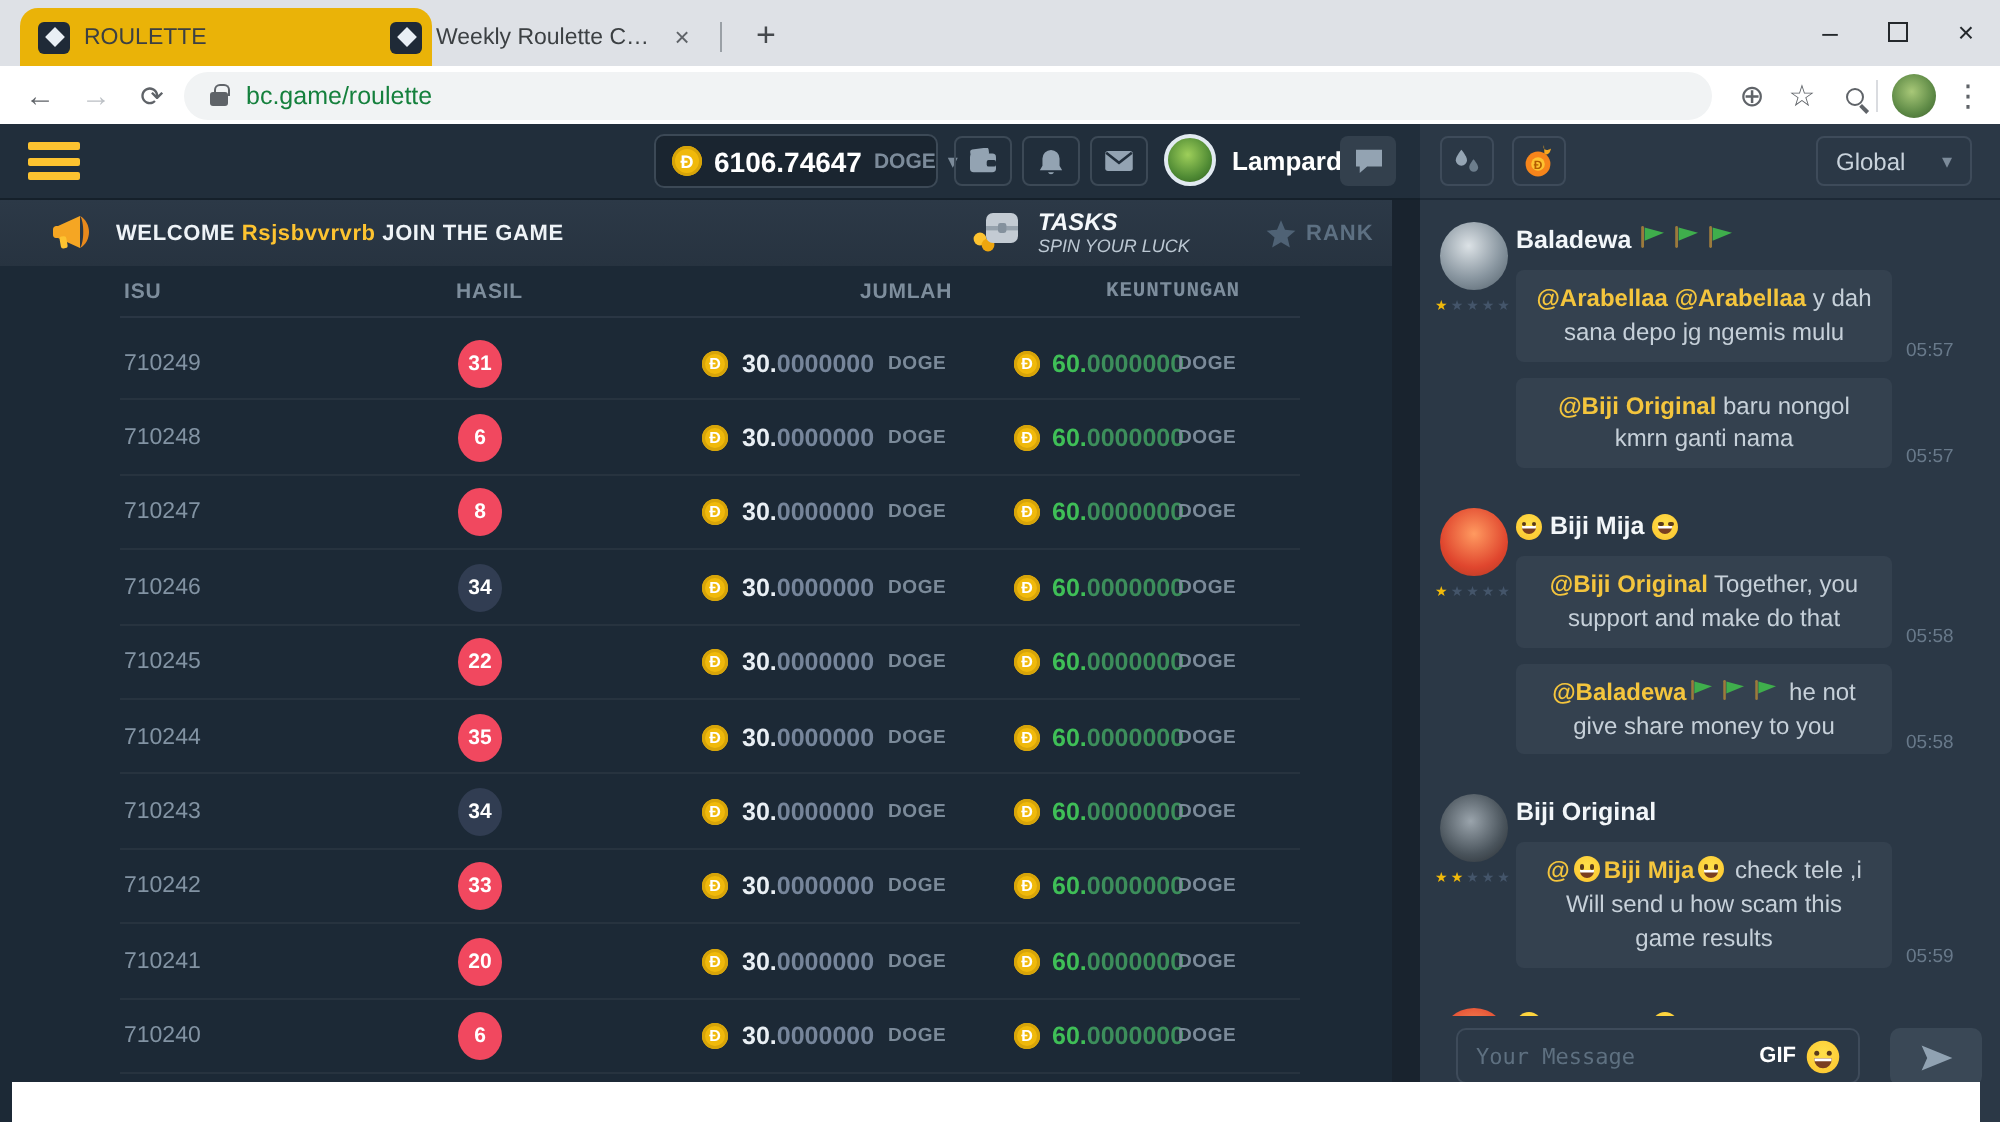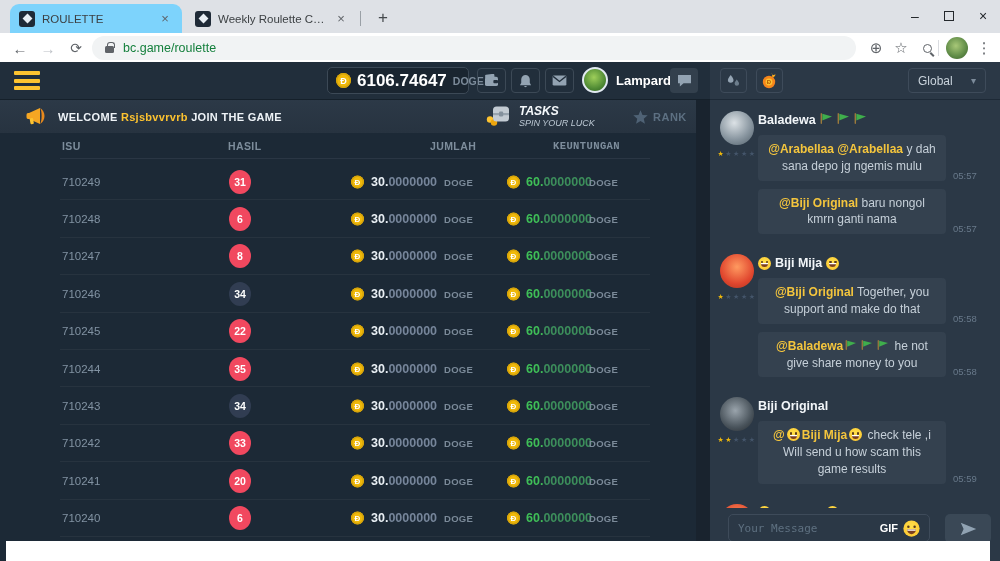--- a/index.html
+++ b/index.html
@@ -2,21 +2,21 @@
 <html><head>
 <meta charset="utf-8">
 <style>
   * { margin:0; padding:0; box-sizing:border-box; }
   body { background:#555; font-family:"Liberation Sans", sans-serif; }
   .screen { position:relative; width:1000px; height:561px; background:#1c2936; overflow:hidden; font-family:"Liberation Sans", sans-serif; }
 
   
   .tabbar { position:absolute; top:0; left:0; right:0; height:33px; background:#dee1e6; }
   .tab { position:absolute; top:4px; height:29px; display:flex; align-items:center; padding:0 9px; border-radius:9px 9px 0 0; }
-  .tab.active { left:10px; width:172px; background:#7dd3fc; }
+  .tab.active { left:10px; width:206px; background:#eab308; }
   .tab.inactive { left:186px; width:172px; }
   .favicon { width:16px; height:16px; border-radius:3px; background:#1f2a37; position:relative; flex:none; }
   .favicon i { position:absolute; left:4.5px; top:4.5px; width:7px; height:7px; background:#e9eff5; transform:rotate(45deg); }
   .tab-title { flex:1; font-size:11.5px; color:#3c4043; margin:0 7px; white-space:nowrap; overflow:hidden; text-overflow:ellipsis; }
   .tab-close { width:16px; height:16px; flex:none; text-align:center; line-height:15px; font-size:13px; color:#5f6368; border-radius:50%; }
   .tab-sep { position:absolute; left:360px; top:11px; width:1px; height:15px; background:#9aa0a6; }
   .newtab { position:absolute; left:370px; top:5px; width:26px; height:26px; text-align:center; line-height:25px; font-size:17px; color:#45494d; }
   .wincontrols { position:absolute; right:0; top:0; height:32px; display:flex; }
   .winbtn { width:34px; height:32px; display:flex; align-items:center; justify-content:center; font-size:14px; color:#24282c; }
   .maxbox { width:10px; height:10px; border:1.3px solid #24282c; }
@@ -37,21 +37,21 @@
   
   .app { position:absolute; top:62px; left:0; width:1000px; height:499px; background:#1c2936; }
   .main { position:absolute; left:0; top:0; width:710px; height:499px; }
 
   .app-header { position:absolute; left:0; top:0; width:710px; height:38px; background:#212e3b; border-bottom:1px solid #15202a; }
   .hamburger { position:absolute; left:14px; top:9px; width:26px; }
   .hamburger i { display:block; height:4px; background:#fdc330; border-radius:1px; margin-bottom:3.5px; }
   .balance-pill { position:absolute; left:327px; top:5px; width:142px; height:27px; background:#1a2530; border:1px solid #3c4956; border-radius:5px; display:flex; align-items:center; padding:0 8px; gap:6px; }
   .coin { width:15px; height:15px; border-radius:50%; background:#f0b90b; box-shadow:inset 0 0 0 1.5px #d7a409; color:#fff; font-size:9px; font-weight:bold; display:flex; align-items:center; justify-content:center; flex:none; }
   .coin.small { width:13px; height:13px; font-size:8px; }
-  .bal-num { font-size:17px; font-weight:bold; color:#fff; }
+  .bal-num { font-size:14px; font-weight:bold; color:#fff; }
   .bal-cur { font-size:10.5px; color:#7c8b9a; font-weight:bold; }
   .caret { font-size:10px; color:#7c8b9a; }
   .hbtns { position:absolute; left:477px; top:6px; display:flex; gap:5px; }
   .sqbtn { width:29px; height:25px; border:1px solid #3c4956; border-radius:4px; display:flex; align-items:center; justify-content:center; }
   .userbox { position:absolute; left:582px; top:5px; display:flex; align-items:center; gap:8px; }
   .user-avatar { width:26px; height:26px; border-radius:50%; border:2px solid #e2eaf1; background:radial-gradient(circle at 45% 38%, #9ecf5a, #4f8a34 62%, #2f5c1e); }
   .user-name { font-size:13px; font-weight:bold; color:#fff; }
   .chatbtn { position:absolute; left:670px; top:6px; width:28px; height:25px; background:#33404d; border-radius:4px; display:flex; align-items:center; justify-content:center; }
 
   .banner { position:absolute; left:0; top:38px; width:696px; height:33px; background:linear-gradient(#2c3947,#273340); }

